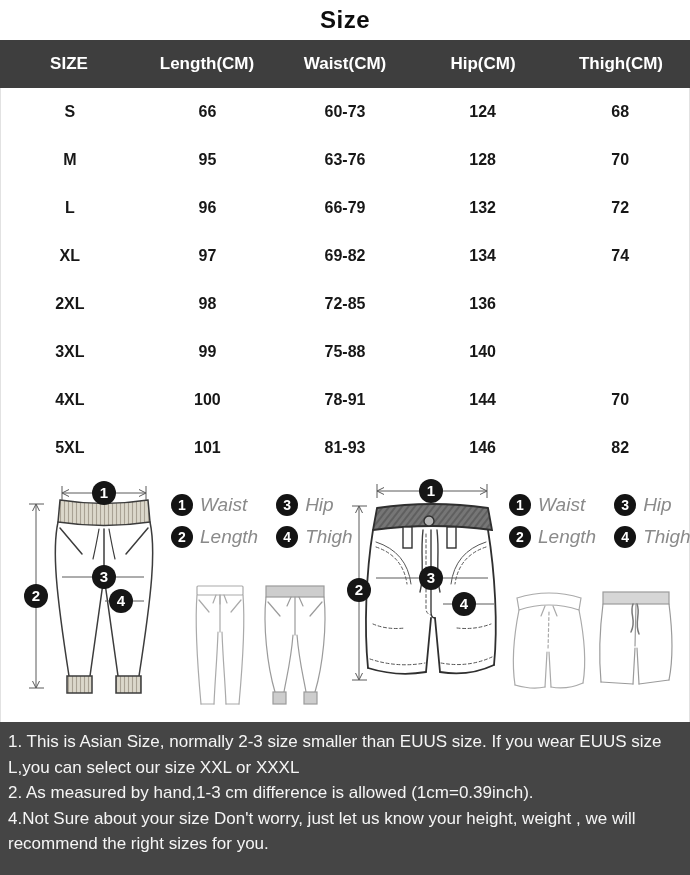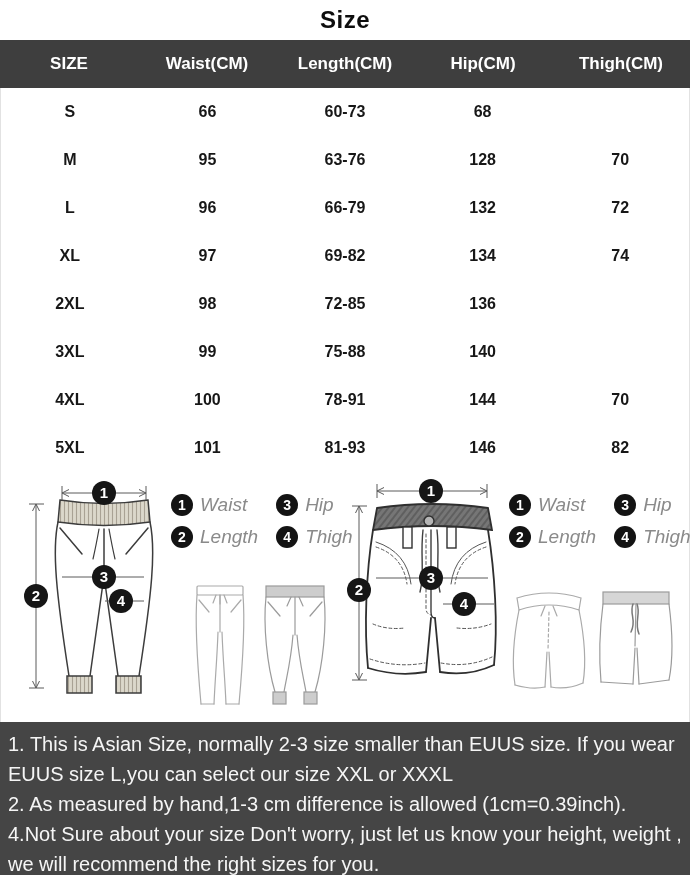--- a/index.html
+++ b/index.html
@@ -43,44 +43,45 @@
   .legend-left{left:170px;}
   .legend-right{left:508px;}
   .li{display:flex;align-items:center;white-space:nowrap;}
   .li .num{
     display:inline-flex;width:22px;height:22px;border-radius:50%;
     background:#131313;color:#fff;font-style:normal;font-weight:bold;font-size:14px;
     align-items:center;justify-content:center;margin-right:7px;flex:0 0 22px;
   }
   .notes{
     background:#454545;color:#f5f5f5;height:153px;box-sizing:border-box;
-    padding:7px 8px 8px 8px;font-size:20px;line-height:1.5;
+    padding:7px 8px 8px 8px;font-size:17px;line-height:1.5;
   }
   .notes p{margin:0;}
   .mtext{fill:#ffffff;font-size:15px;font-weight:bold;text-anchor:middle;}
   svg{display:block;}
 </style>
 </head>
 <body>
 
 <div class="title">Size</div>
 
 <div class="thead">
   <div>SIZE</div>
+  <div>Length(CM)</div>
   <div>Waist(CM)</div>
-  <div>Length(CM)</div>
   <div>Hip(CM)</div>
   <div>Thigh(CM)</div>
 </div>
 
 <div class="tbody">
   <div class="trow">
     <div>S</div>
     <div>66</div>
     <div>60-73</div>
+    <div>124</div>
     <div>68</div>
   </div>
   <div class="trow">
     <div>M</div>
     <div>95</div>
     <div>63-76</div>
     <div>128</div>
     <div>70</div>
   </div>
   <div class="trow">

